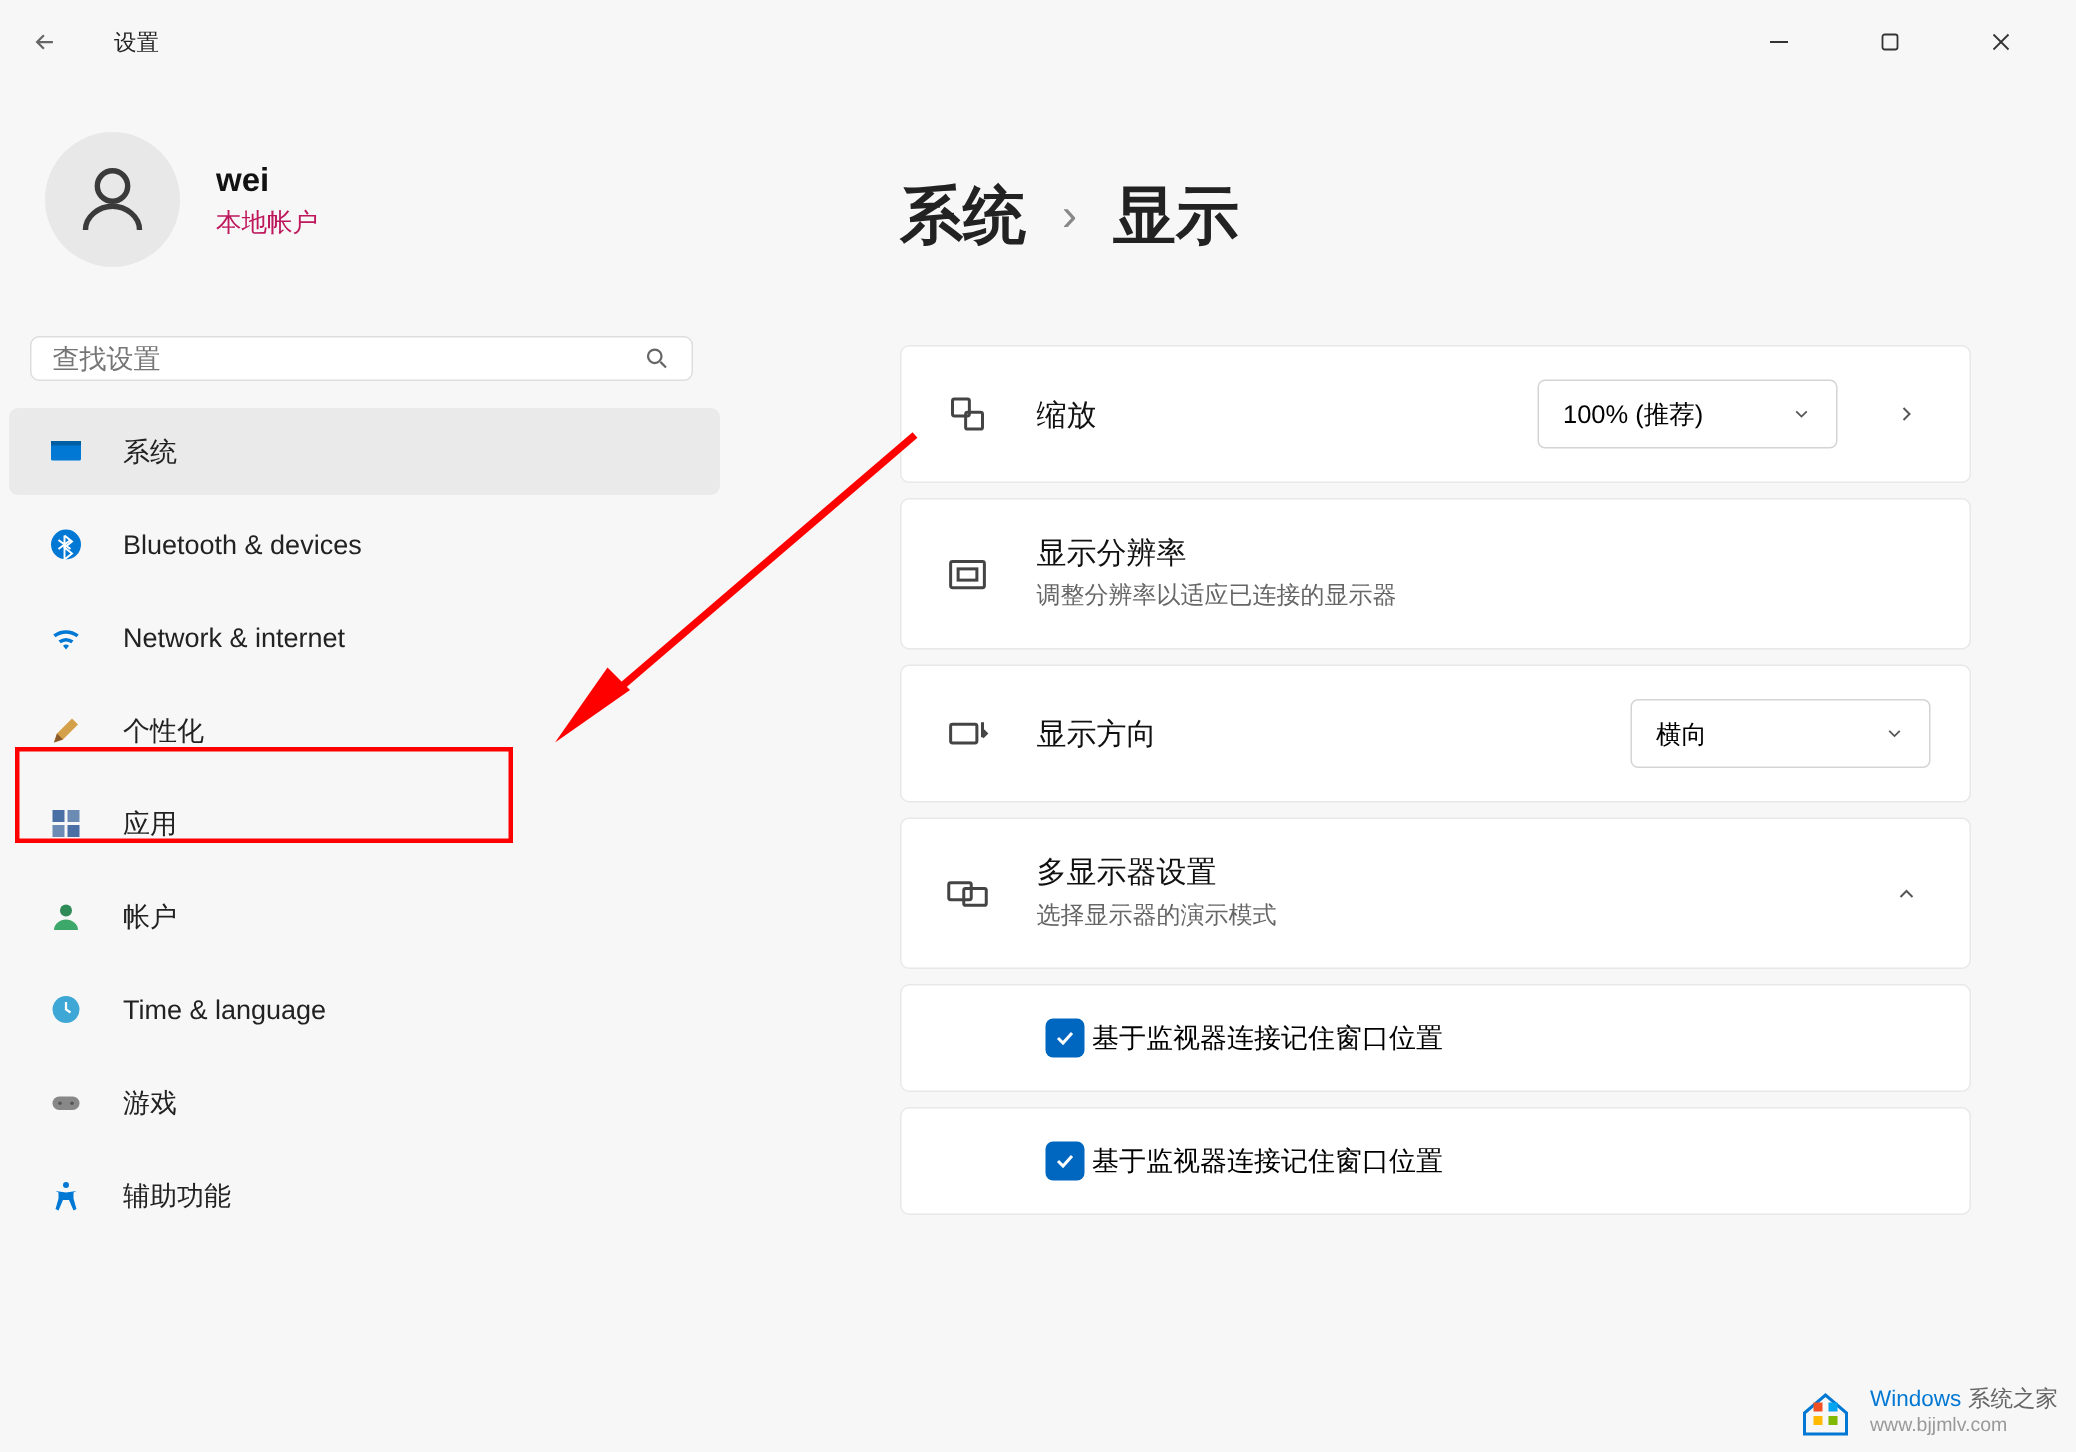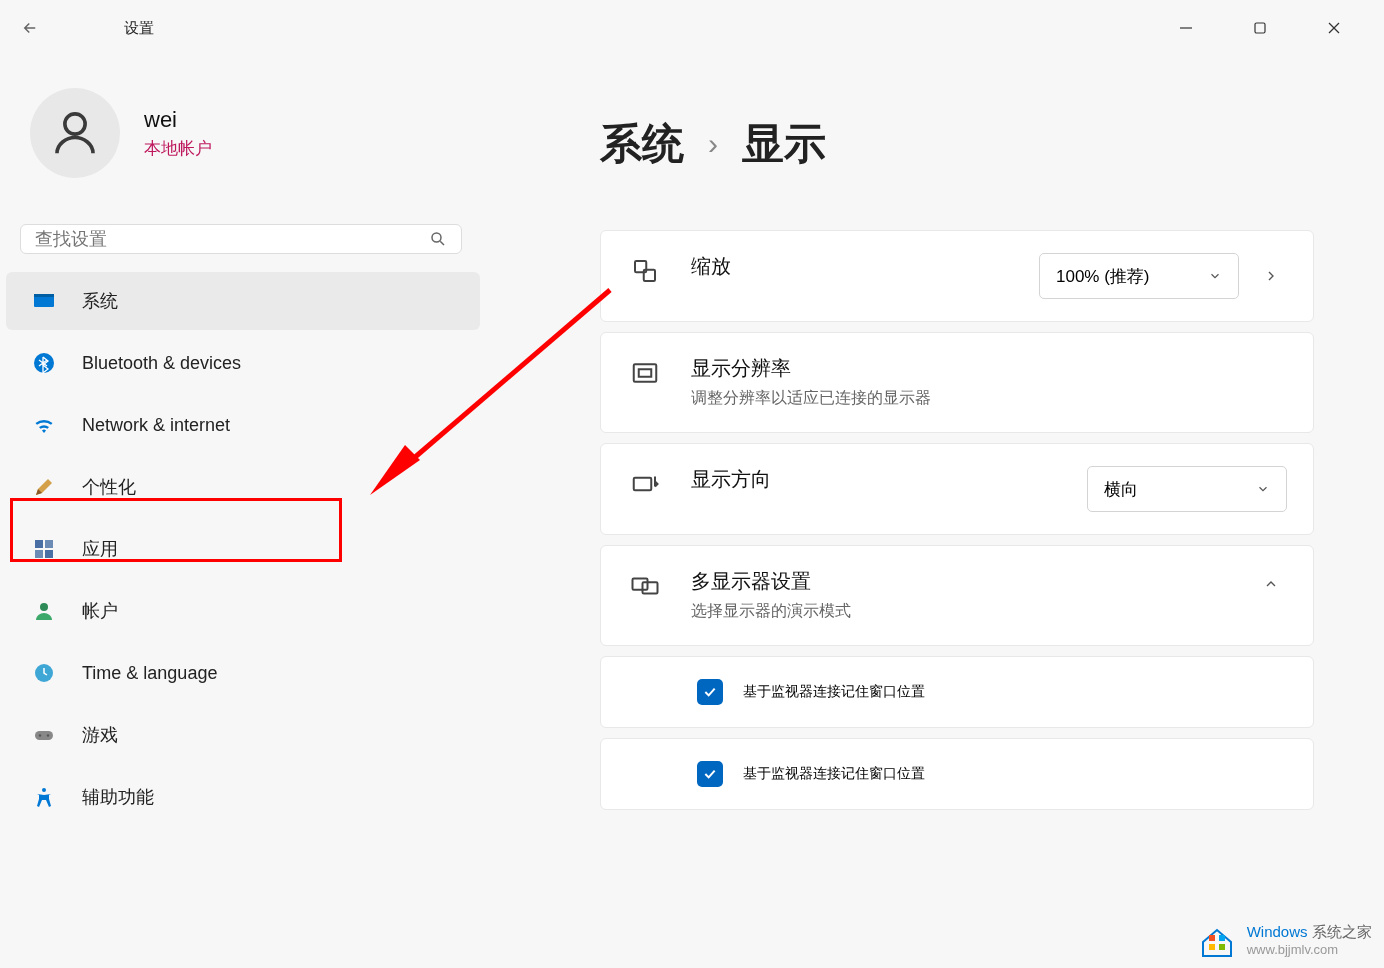--- a/index.html
+++ b/index.html
@@ -1,64 +1,64 @@
 <!DOCTYPE html>
 <html><head>
 <meta charset="utf-8">
 <style>
 * { margin: 0; padding: 0; box-sizing: border-box; font-family: "Segoe UI", "Microsoft YaHei", sans-serif; }
 body { background: #f7f7f7; width: 1384px; height: 968px; overflow: hidden; position: relative; }
 
-.titlebar { height: 56px; display: flex; align-items: center; padding: 0 10px; gap: 48px; }
+.titlebar { height: 56px; display: flex; align-items: center; padding: 0 10px; }
 .back-btn { width: 40px; height: 40px; display: flex; align-items: center; justify-content: center; color: #666; }
 .back-btn svg { width: 18px; height: 18px; }
 .app-title { font-size: 15px; margin-left: 26px; color: #222; }
 .win-controls { margin-left: auto; display: flex; gap: 34px; padding-right: 20px; }
 .win-btn { width: 40px; height: 32px; display: flex; align-items: center; justify-content: center; color: #333; }
 .win-btn svg { width: 14px; height: 14px; }
 
 .content { display: flex; height: calc(100% - 56px); }
 
 .sidebar { width: 490px; padding: 20px 0 0 0; }
 .profile { display: flex; align-items: center; padding: 12px 20px 28px 30px; gap: 24px; }
 .avatar { width: 90px; height: 90px; border-radius: 50%; background: #e8e8e8; display: flex; align-items: center; justify-content: center; }
 .avatar svg { width: 54px; height: 54px; color: #3a3a3a; }
-.profile-name { font-size: 22px; font-weight: 400; color: #111; }
+.profile-name { font-size: 22px; font-weight: 700; color: #111; }
 .profile-type { font-size: 17px; color: #be185d; margin-top: 4px; }
 
 .search-box { margin: 18px 20px 18px 20px; width: 442px; height: 30px; background: #fff; border: 1px solid #ddd; border-radius: 6px; display: flex; align-items: center; padding: 0 14px; }
 .search-box input { flex: 1; border: none; outline: none; font-size: 18px; background: transparent; }
 .search-box svg { width: 18px; height: 18px; color: #666; }
 
 .nav { list-style: none; }
 .nav-item { height: 58px; display: flex; align-items: center; padding: 0 0 0 24px; gap: 24px; font-size: 18px; color: #222; border-radius: 6px; margin: 4px 10px 4px 6px; }
 .nav-item.active { background: #eaeaea; }
 .nav-item .icon { width: 28px; height: 28px; display: flex; align-items: center; justify-content: center; }
 .nav-item .icon svg { width: 24px; height: 24px; }
 
 .highlight-box { position: absolute; border: 3px solid #ff0000; pointer-events: none; }
 .arrow-annotation { position: absolute; pointer-events: none; }
 
 .main { flex: 1; padding: 60px 70px 0 110px; }
 .breadcrumb { font-size: 42px; font-weight: 600; color: #222; display: flex; align-items: center; gap: 24px; margin-bottom: 58px; }
 .breadcrumb .sep { font-size: 30px; color: #888; font-weight: 400; }
 
-.card { background: #fff; border: 1px solid #e8e8e8; border-radius: 6px; margin-bottom: 10px; padding: 22px 26px; display: flex; align-items: flex-start; gap: 28px; }
+.card { background: #fff; border: 1px solid #e8e8e8; border-radius: 6px; margin-bottom: 10px; padding: 22px 26px; display: flex; align-items: center; gap: 28px; }
 .card-icon { width: 36px; height: 36px; display: flex; align-items: center; justify-content: center; color: #444; flex-shrink: 0; }
 .card-icon svg { width: 30px; height: 30px; }
 .card-text { flex: 1; }
 .card-title { font-size: 20px; color: #111; }
 .card-desc { font-size: 16px; color: #666; margin-top: 4px; line-height: 1.5; }
-.card-control { display: flex; align-items: center; gap: 10px; padding-left: 44px; }
+.card-control { display: flex; align-items: center; gap: 24px; padding-left: 44px; }
 .dropdown { min-width: 200px; height: 46px; border: 1px solid #d4d4d4; border-radius: 5px; display: flex; align-items: center; justify-content: space-between; padding: 0 16px; font-size: 17px; background: #fff; }
 .dropdown svg { width: 14px; height: 14px; color: #555; }
 .expand-btn { width: 32px; height: 32px; display: flex; align-items: center; justify-content: center; color: #555; margin-left: 6px; }
 .expand-btn svg { width: 16px; height: 16px; }
 
-.card-sub { background: #fff; border: 1px solid #e8e8e8; border-radius: 6px; margin-bottom: 10px; padding: 22px 26px 22px 96px; display: flex; align-items: center; gap: 20px; font-size: 14px; }
+.card-sub { background: #fff; border: 1px solid #e8e8e8; border-radius: 6px; margin-bottom: 10px; padding: 22px 26px 22px 96px; display: flex; align-items: center; gap: 5px; font-size: 18px; }
 .checkbox { width: 26px; height: 26px; border-radius: 5px; background: #0067c0; display: flex; align-items: center; justify-content: center; flex-shrink: 0; }
 .checkbox svg { width: 16px; height: 16px; color: #fff; }
 
 .watermark { position: absolute; right: 12px; bottom: 8px; display: flex; align-items: center; gap: 10px; }
 .watermark-logo { width: 40px; height: 40px; }
 .watermark-text1 { font-size: 15px; color: #0078d4; }
 .watermark-text2 { font-size: 15px; color: #666; }
 .watermark-url { font-size: 13px; color: #999; }
 </style>
 </head>

